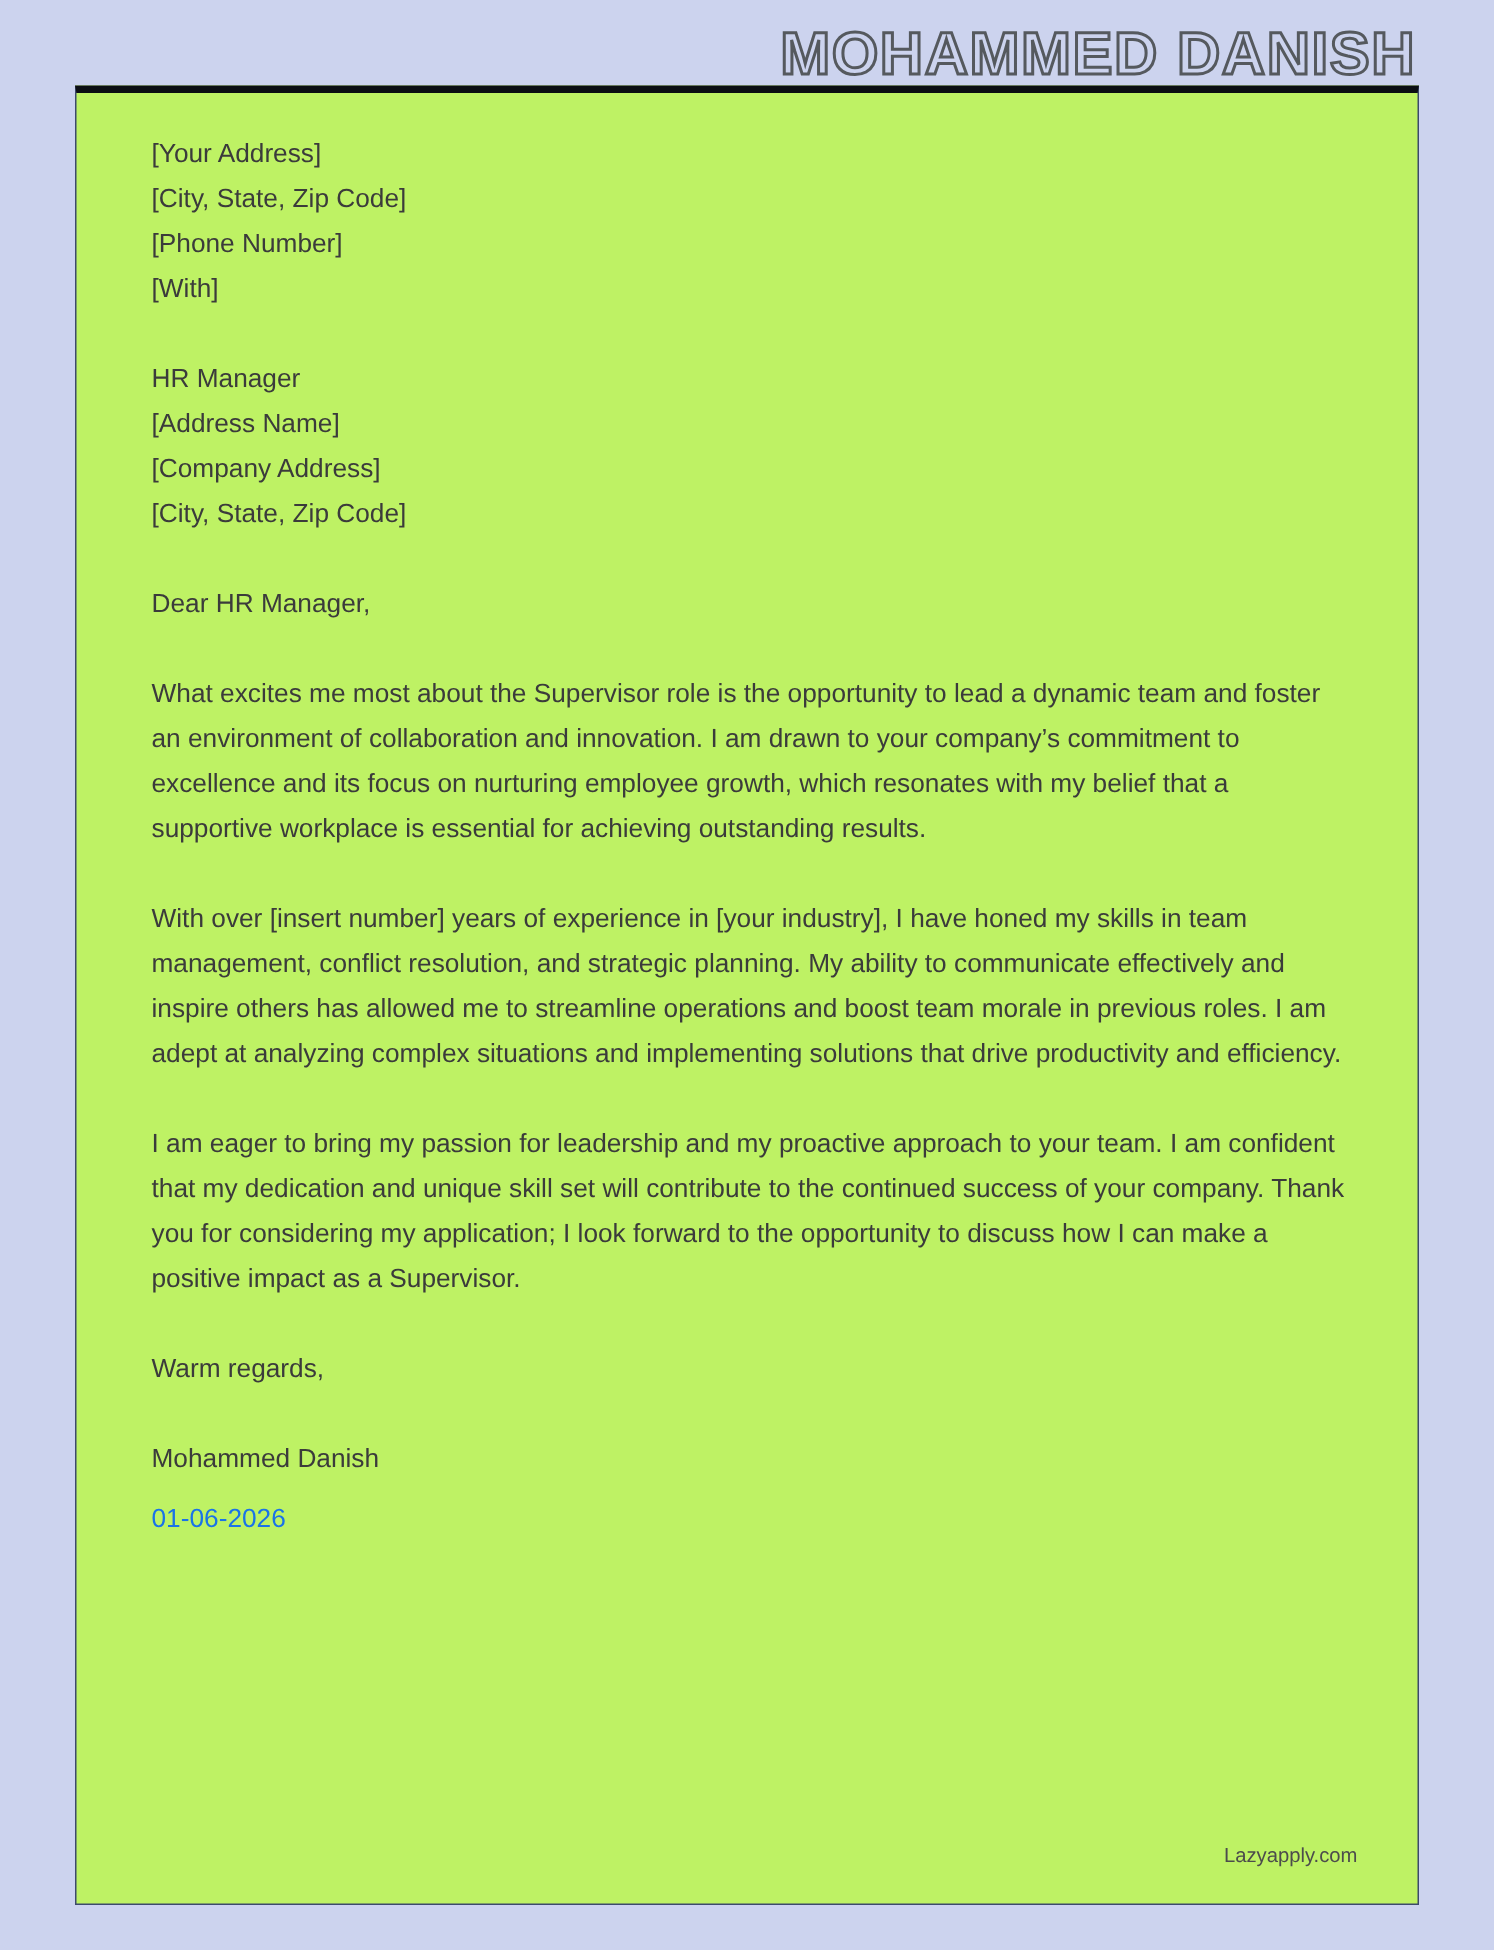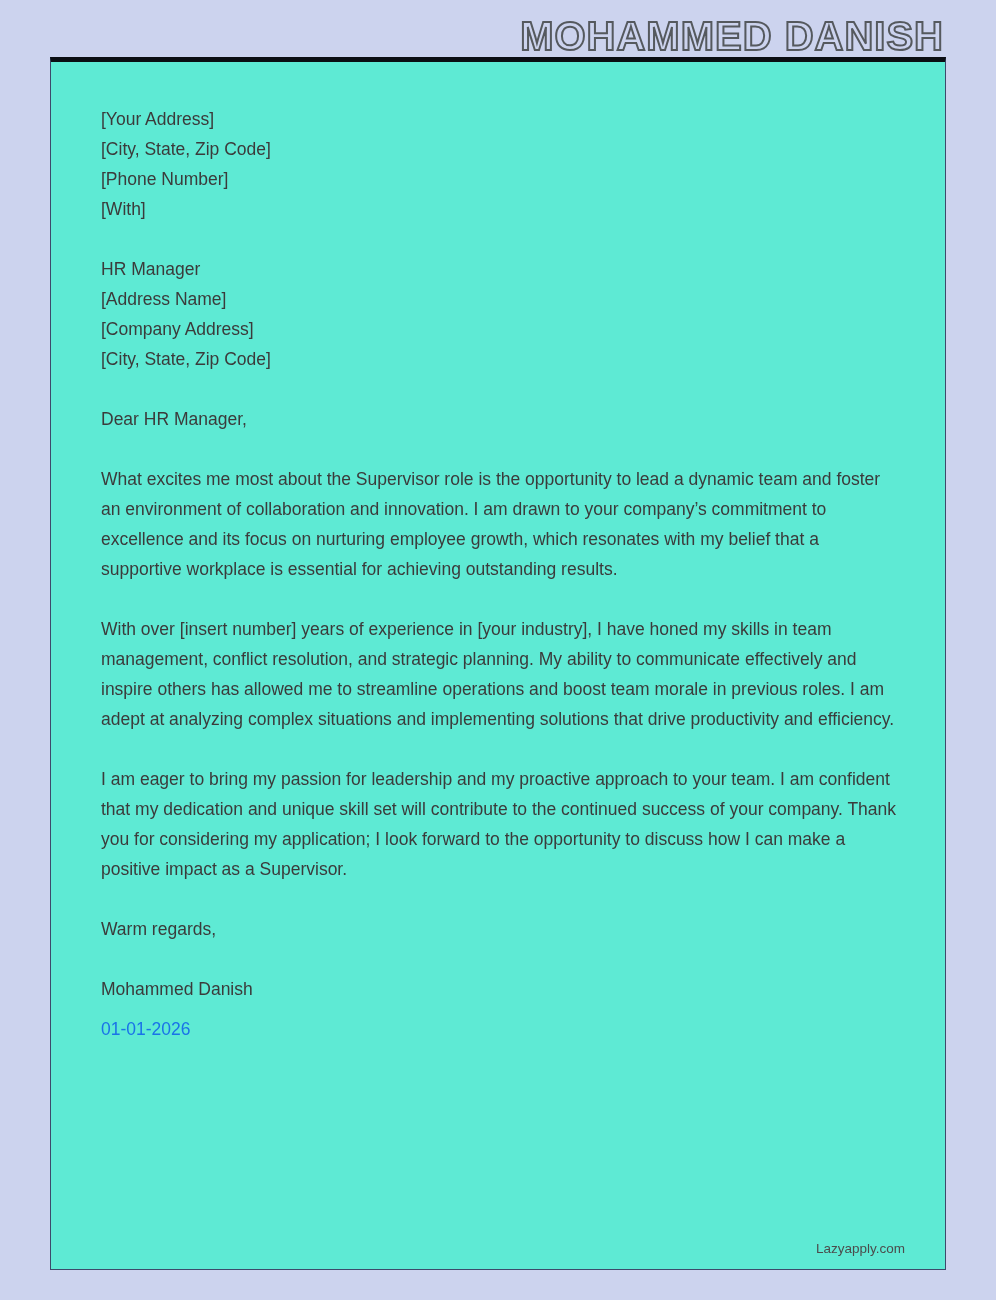--- a/index.html
+++ b/index.html
@@ -26,25 +26,25 @@
     line-height: 1.05;
     letter-spacing: 1px;
     color: transparent;
     -webkit-text-stroke: 2px #55595e;
     text-stroke: 2px #55595e;
     white-space: nowrap;
   }
 
   .page {
     position: relative;
-    background: #5eead4;
+    background: #bef264;
     border: 1px solid #3d4a6b;
     border-top: 5px solid #0b0e13;
     min-height: 1213px;
-    padding: 42px 46px 40px 50px;
+    padding: 25px 46px 40px 50px;
     color: #3b3b3b;
     font-size: 17.5px;
     line-height: 30px;
   }
 
   .block { margin: 0 0 30px 0; }
   .block p { margin: 0; }
 
   .para {
     margin: 0 0 30px 0;
@@ -57,21 +57,21 @@
   .date-link {
     margin-top: 10px;
     color: #1a73e8;
     cursor: pointer;
     display: inline-block;
   }
 
   .watermark {
     position: absolute;
     right: 40px;
-    bottom: 12px;
+    bottom: 24px;
     font-size: 13.5px;
     line-height: 16px;
     color: #4c4c4c;
     cursor: pointer;
   }
 </style>
 </head>
 <body>
 
 <div class="frame">
@@ -101,19 +101,19 @@
     </div>
 
     <p class="para">What excites me most about the Supervisor role is the opportunity to lead a dynamic team and foster an environment of collaboration and innovation. I am drawn to your company’s commitment to excellence and its focus on nurturing employee growth, which resonates with my belief that a supportive workplace is essential for achieving outstanding results.</p>
     <p class="para">With over [insert number] years of experience in [your industry], I have honed my skills in team management, conflict resolution, and strategic planning. My ability to communicate effectively and inspire others has allowed me to streamline operations and boost team morale in previous roles. I am adept at analyzing complex situations and implementing solutions that drive productivity and efficiency.</p>
     <p class="para">I am eager to bring my passion for leadership and my proactive approach to your team. I am confident that my dedication and unique skill set will contribute to the continued success of your company. Thank you for considering my application; I look forward to the opportunity to discuss how I can make a positive impact as a Supervisor.</p>
 
     <p class="closing">Warm regards,</p>
 
     <p class="signature">Mohammed Danish</p>
 
-    <span class="date-link">01-01-2026</span>
+    <span class="date-link">01-06-2026</span>
 
     <span class="watermark">Lazyapply.com</span>
 
   </div>
 
 </div>
 
 </body></html>

